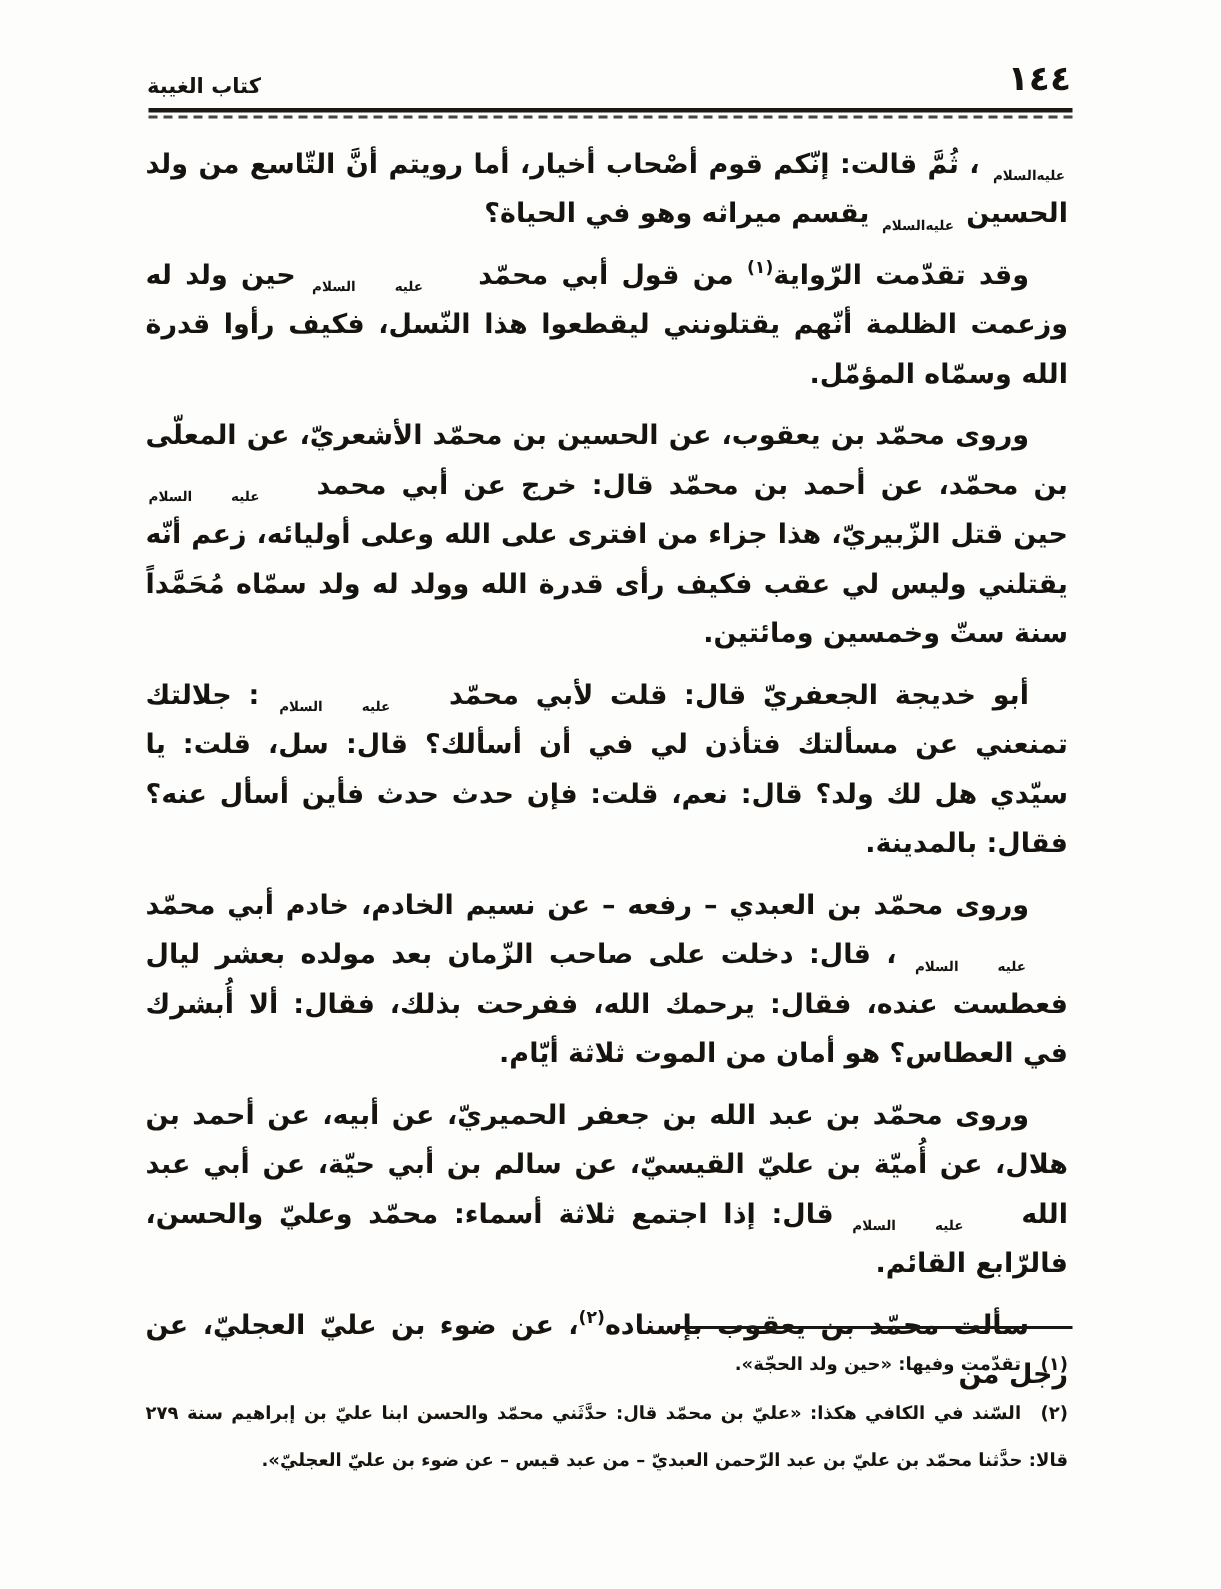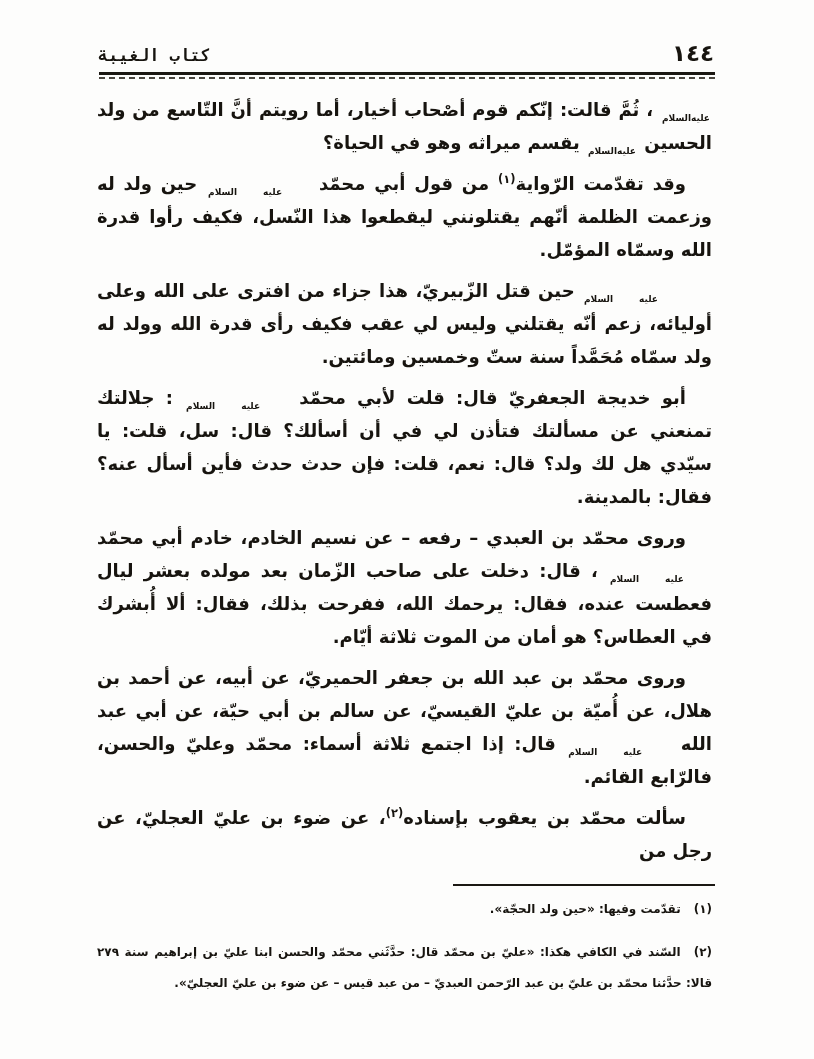--- a/index.html
+++ b/index.html
@@ -12,21 +12,21 @@
     direction:rtl;
     font-family:"DejaVu Sans",sans-serif;
     overflow:hidden;
   }
   
   .hdr{
     position:absolute;top:34px;right:100px;left:98px;height:32px;
     display:flex;justify-content:space-between;align-items:flex-end;
   }
   .pgnum{font-size:23px;font-weight:700;letter-spacing:1px;}
-  .booktitle{font-size:17px;font-weight:700;font-family:Liberation Mono, monospace;}
+  .booktitle{font-size:14px;font-weight:700;}
   .hdr-rule{position:absolute;top:72px;right:99px;width:616px;}
   .hdr-rule .r1{height:3px;background:#1b1813;}
   .hdr-rule .r2{margin-top:2px;border-top:2px dashed #4a463f;height:0;}
   
   .bodytext{
     position:absolute;top:93px;right:102px;width:615px;
     font-size:18px;font-weight:700;line-height:33px;
     text-align:justify;
   }
   .para{margin:0;}
@@ -39,21 +39,21 @@
   }
   sup.fnref{font-size:11.5px;font-weight:700;line-height:0;vertical-align:7px;}
   
   .fsep{position:absolute;top:884px;right:99px;width:262px;border-top:2px solid #1b1813;}
   .fnotes{
     position:absolute;top:894px;right:102px;width:615px;
     font-size:12px;font-weight:700;line-height:31px;
     text-align:justify;
   }
   .fnote{margin:0;}
-  .fnote + .fnote{margin-top:12px;}
+  .fnote + .fnote{margin-top:2px;}
   .fnmark{margin-left:13px;}
 </style>
 </head>
 <body>
 
 <div class="page">
 
   <div class="hdr">
     <span class="pgnum">١٤٤</span>
     <span class="booktitle">كتاب الغيبة</span>
@@ -69,21 +69,21 @@
           <span>عليه</span>
           <span>السلام</span>
         </span><span> ، ثُمَّ قالت: إنّكم قوم أصْحاب أخيار، أما رويتم أنَّ التّاسع من ولد الحسين </span><span class="hon">
           <span>عليه</span>
           <span>السلام</span>
         </span><span> يقسم ميراثه وهو في الحياة؟</span></p>
       <p class="para indent"><span>وقد تقدّمت الرّواية</span><sup class="fnref">(١)</sup><span> من قول أبي محمّد </span><span class="hon">
           <span>عليه</span>
           <span>السلام</span>
         </span><span> حين ولد له وزعمت الظلمة أنّهم يقتلونني ليقطعوا هذا النّسل، فكيف رأوا قدرة الله وسمّاه المؤمّل.</span></p>
-      <p class="para indent"><span class="hon">
+      <p class="para indent"><span>وروى محمّد بن يعقوب، عن الحسين بن محمّد الأشعريّ، عن المعلّى بن محمّد، عن أحمد بن محمّد قال: خرج عن أبي محمد </span><span class="hon">
           <span>عليه</span>
           <span>السلام</span>
         </span><span> حين قتل الزّبيريّ، هذا جزاء من افترى على الله وعلى أوليائه، زعم أنّه يقتلني وليس لي عقب فكيف رأى قدرة الله وولد له ولد سمّاه مُحَمَّداً سنة ستّ وخمسين ومائتين.</span></p>
       <p class="para indent"><span>أبو خديجة الجعفريّ قال: قلت لأبي محمّد </span><span class="hon">
           <span>عليه</span>
           <span>السلام</span>
         </span><span> : جلالتك تمنعني عن مسألتك فتأذن لي في أن أسألك؟ قال: سل، قلت: يا سيّدي هل لك ولد؟ قال: نعم، قلت: فإن حدث حدث فأين أسأل عنه؟ فقال: بالمدينة.</span></p>
       <p class="para indent"><span>وروى محمّد بن العبدي – رفعه – عن نسيم الخادم، خادم أبي محمّد </span><span class="hon">
           <span>عليه</span>
           <span>السلام</span>

